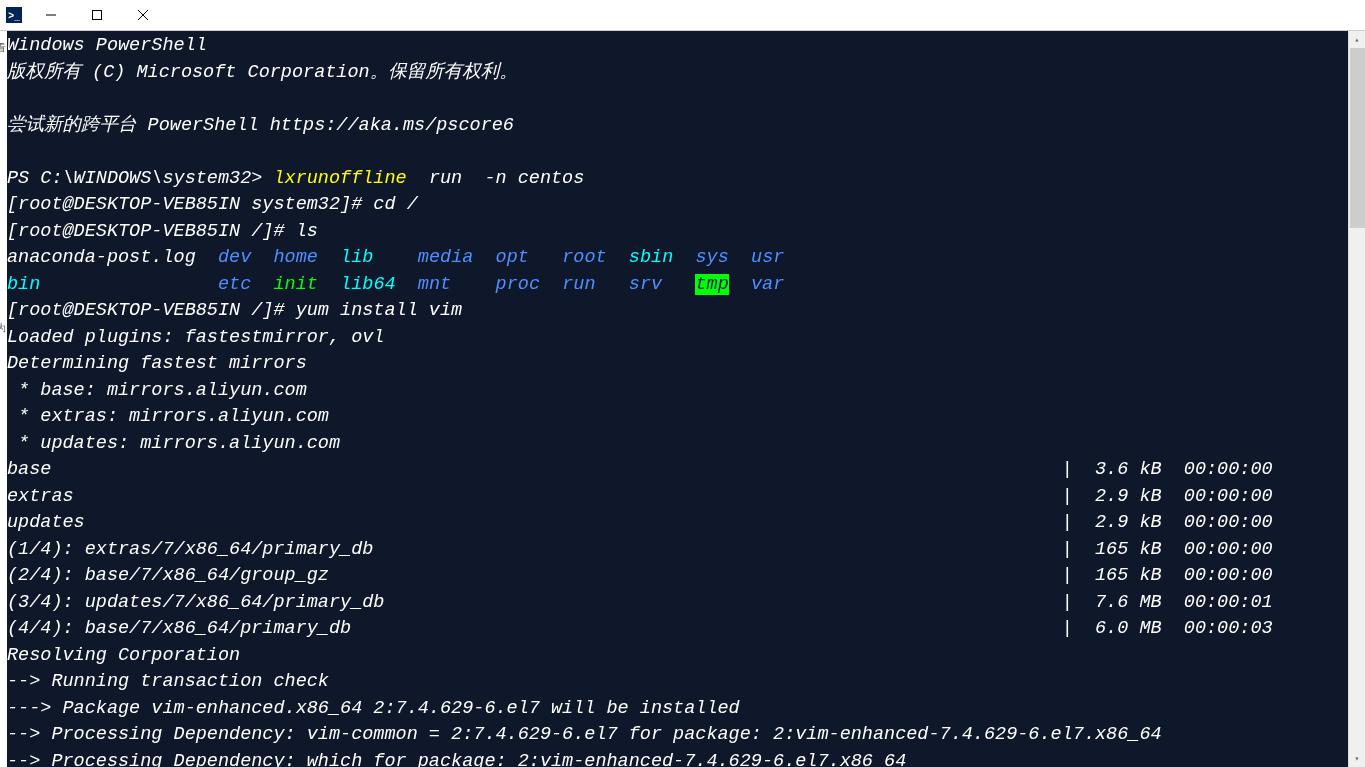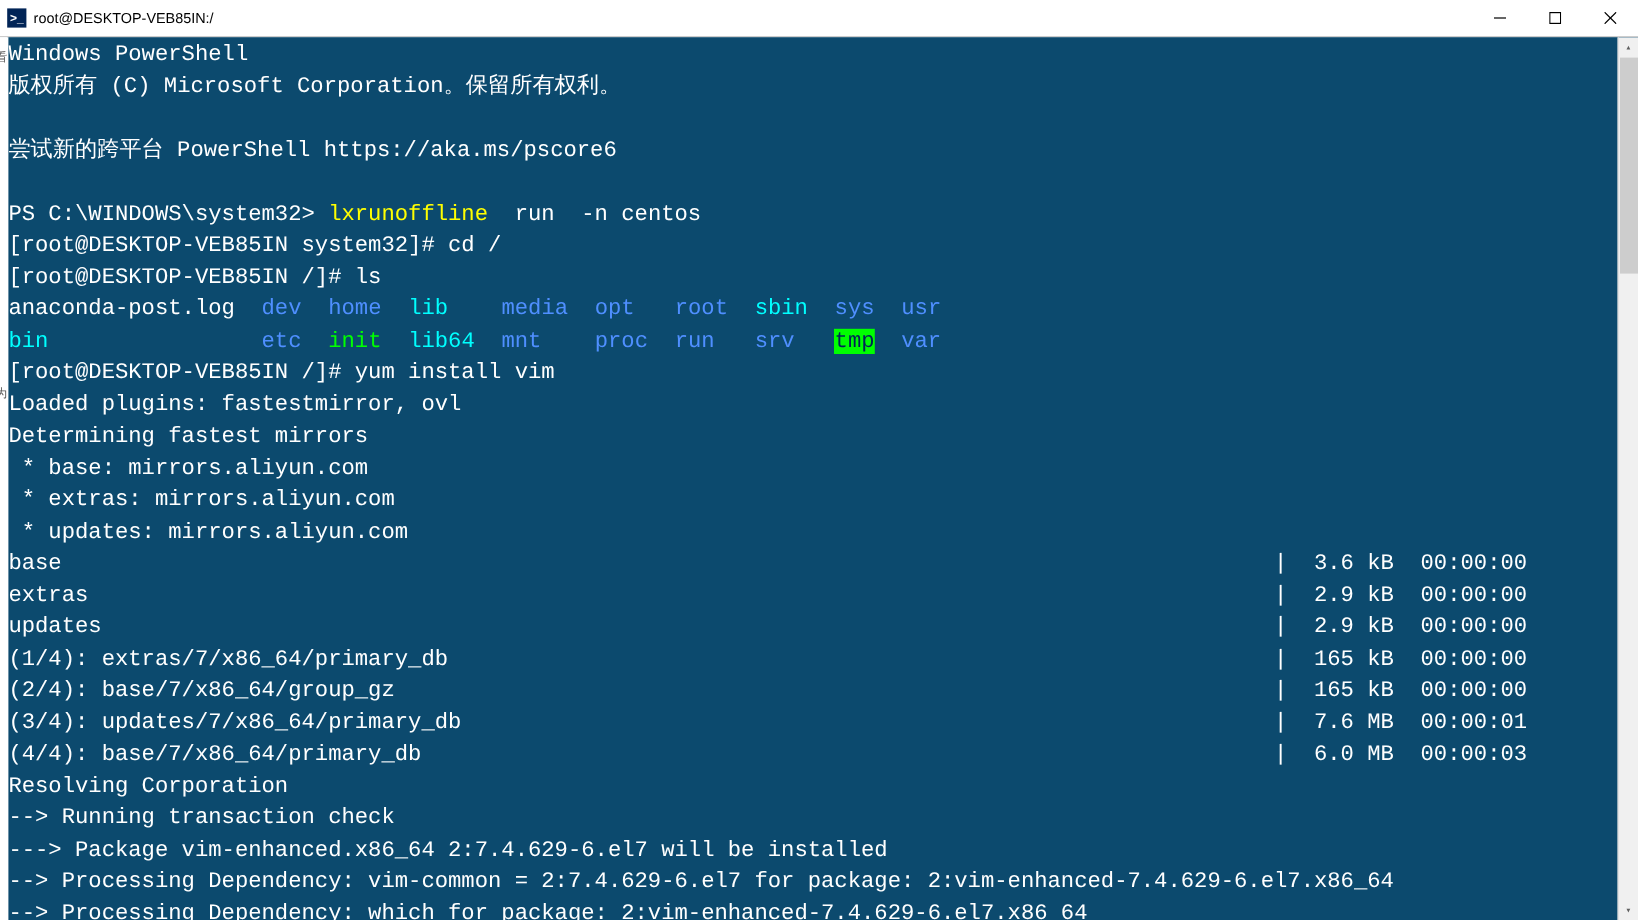--- a/index.html
+++ b/index.html
@@ -54,26 +54,27 @@
       display: flex;
       align-items: center;
       justify-content: center;
       font-family: "Segoe UI Symbol", sans-serif;
       font-size: 10px;
       color: #000;
       cursor: default;
     }
     .terminal {
       flex: 1;
-      background: #0c4a6e;
+      background: #0f172a;
       color: #ffffff;
       padding: 2px 0 0 0;
       overflow: hidden;
       border-left: 7px solid #fff;
       position: relative;
+      font-style: italic;
     }
     .terminal pre {
       font-family: Consolas, "Courier New", monospace;
       font-size: 18.5px;
       line-height: 26.5px;
       white-space: pre;
       margin: 0;
     }
     .cy { color: #00ffff; }
     .bl { color: #4f8fff; }
@@ -117,21 +118,20 @@
       color: #555;
       overflow: hidden;
     }
   </style>
 </head>
 <body>
 
 <div class="window">
   <div class="titlebar">
     <div class="titlebar-icon">&gt;_</div>
-    <div class="titlebar-title">root@DESKTOP-VEB85IN:/</div>
     <div class="titlebar-controls">
       <div class="titlebar-btn">
         <svg width="10" height="10">
             <line x1="0" y1="5" x2="10" y2="5" stroke="#000" stroke-width="1"></line>
           </svg>
       </div>
       <div class="titlebar-btn">
         <svg width="10" height="10">
             <rect x="0.5" y="0.5" width="9" height="9" fill="none" stroke="#000" stroke-width="1"></rect>
           </svg>

